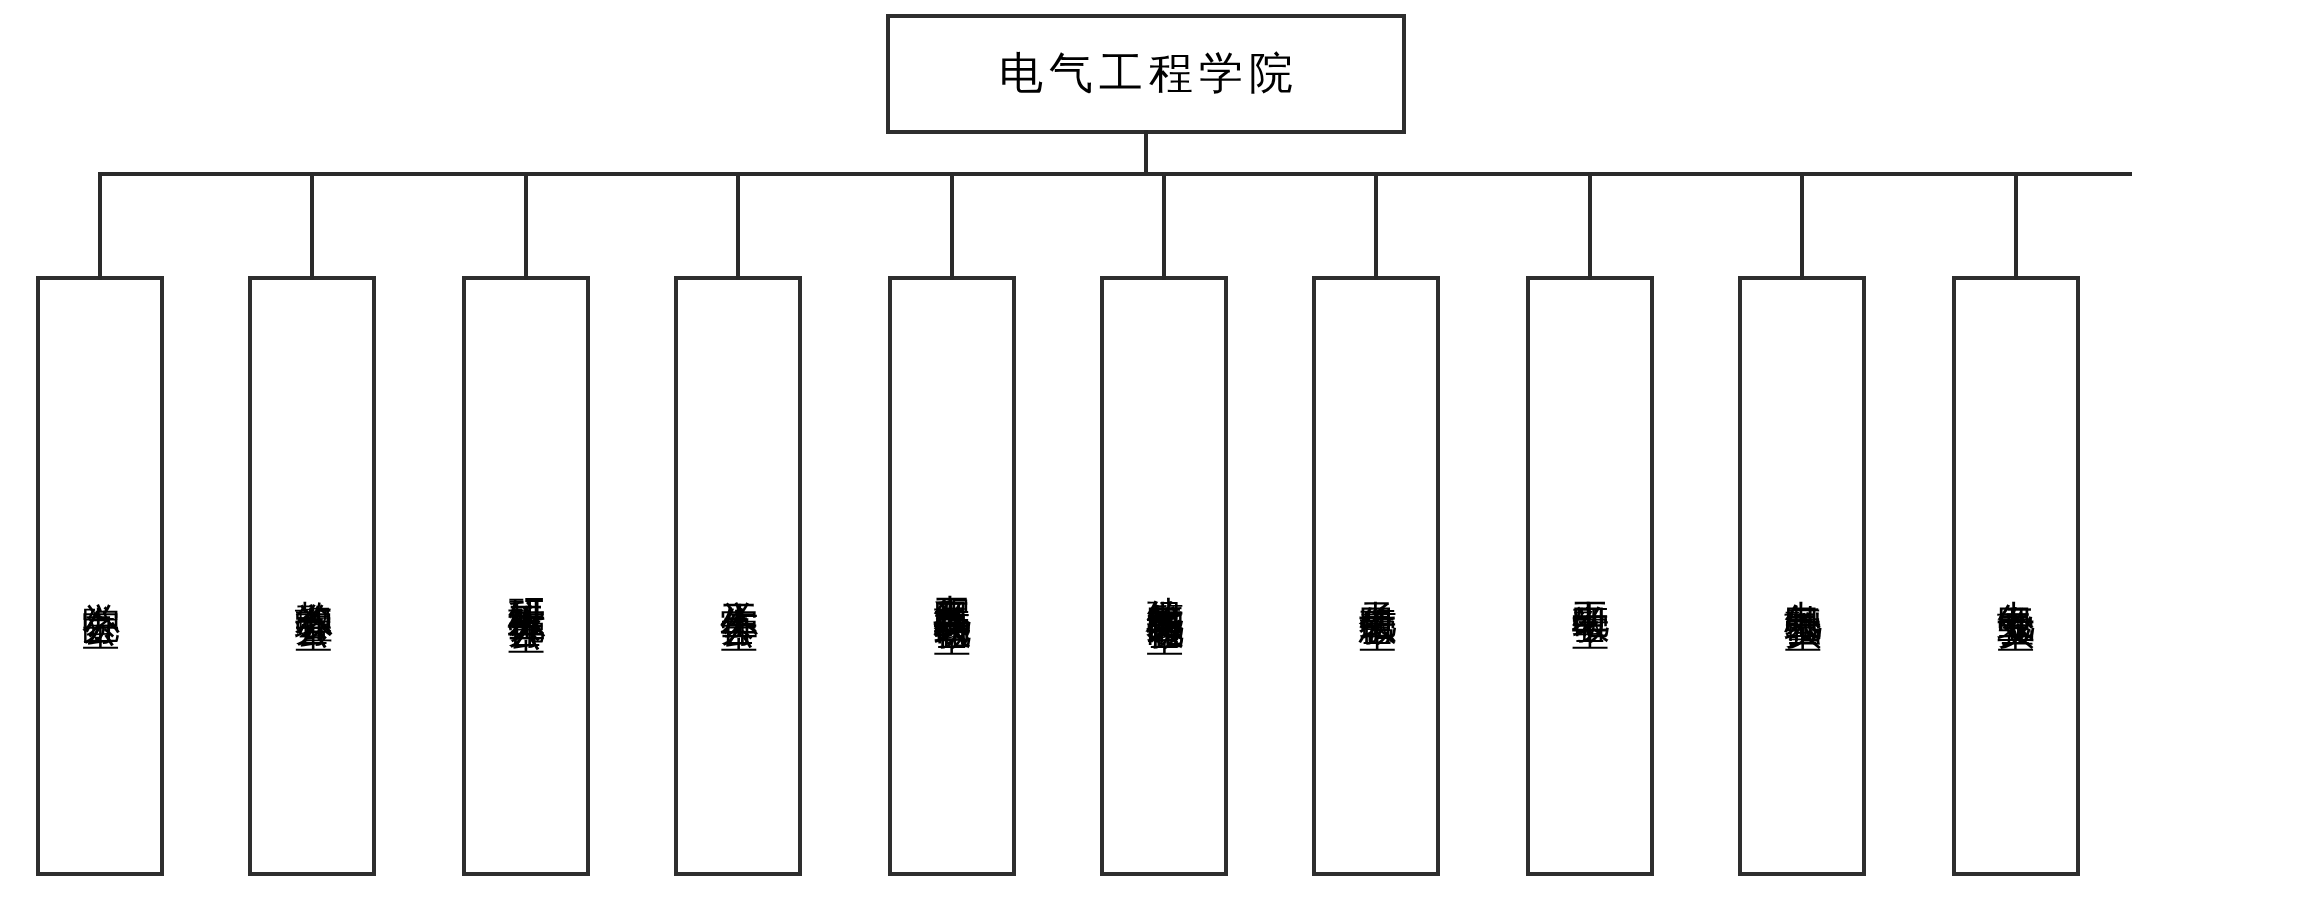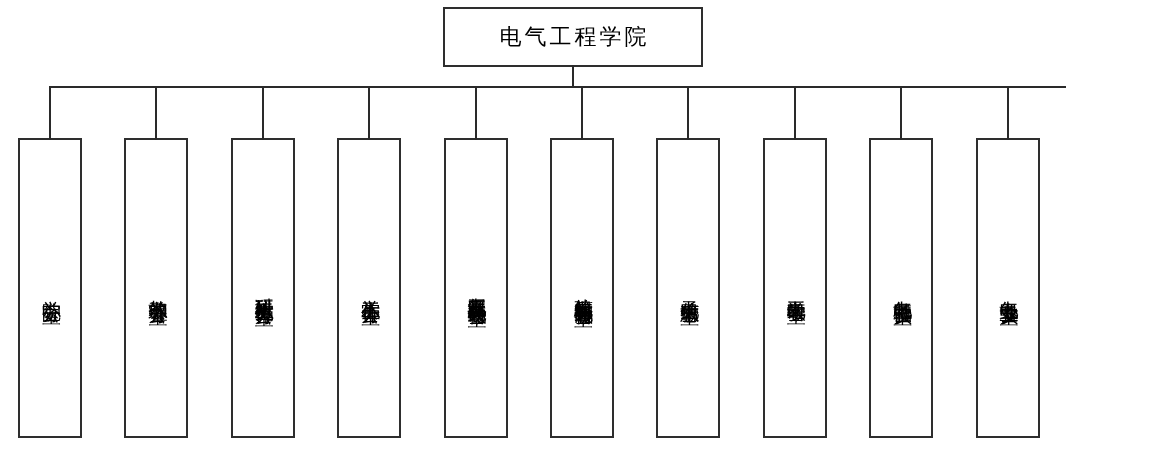--- a/index.html
+++ b/index.html
@@ -5,21 +5,21 @@
   html, body {
     margin: 0;
     padding: 0;
     background: #ffffff;
   }
   #org-chart {
     position: relative;
     width: 1066px;
     height: 452px;
     background: #ffffff;
-    font-family: Liberation Mono, monospace;
+    font-family: Liberation Serif, serif;
     color: #000000;
     overflow: hidden;
     border-radius: 24px;
   }
   
   .root-box {
     position: absolute;
     left: 443px;
     top: 7px;
     width: 260px;

